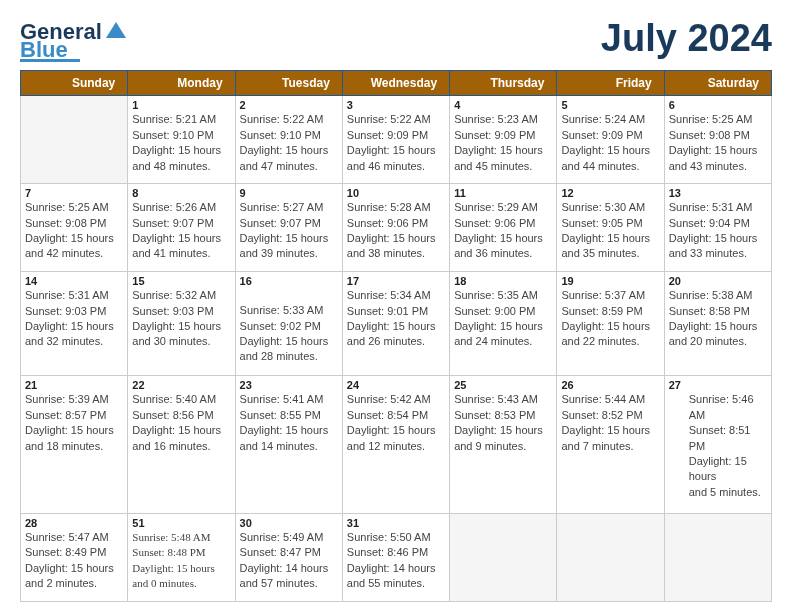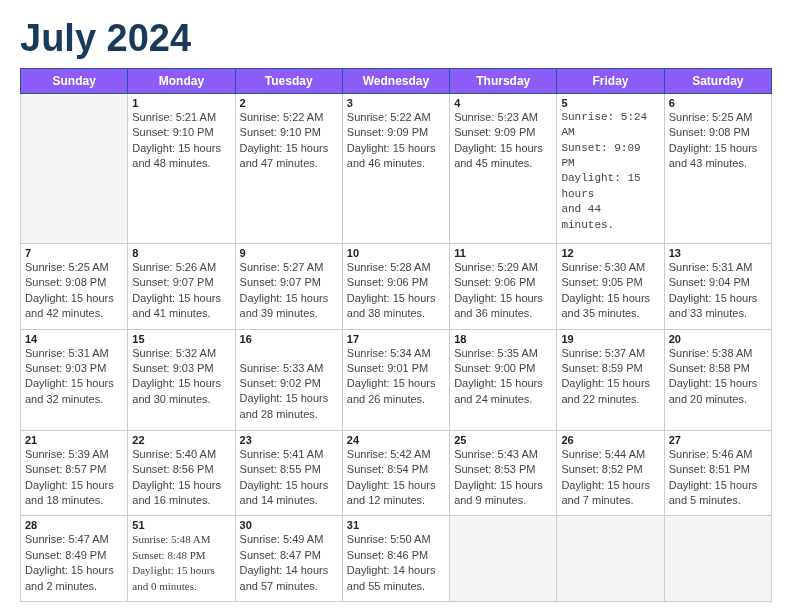--- a/index.html
+++ b/index.html
@@ -46,26 +46,26 @@
     .calendar-subtitle {
       font-size: 14px;
       color: #333;
     }
     .calendar {
       width: 100%;
       border-collapse: collapse;
       flex: 1;
     }
     .calendar th {
-      background: #8b5cf6;
+      background: #a16207;
       color: #fff;
       font-size: 12px;
       font-weight: bold;
       padding: 5px 12px;
-      text-align: center;
+      text-align: right;
       border: 1px solid #1a5a9a;
     }
     .calendar td {
       border: 1px solid #ccc;
       vertical-align: top;
       padding: 3px 4px;
       font-size: 9.5px;
       color: #333;
       width: 14.28%;
       background: #fff;
@@ -84,20 +84,30 @@
       font-size: 11px;
       color: #444;
       line-height: 1.4;
     }
   </style>
 </head>
 <body>
 
 <div class="page">
   <div class="header">
+    <div class="logo">
+      <div style="display:flex;align-items:center;">
+        <span style="font-size:22px;font-weight:bold;color:#1a3a5c;">General</span>
+        <svg width="28" height="28" viewBox="0 0 28 28">
+          <polygon points="14,4 24,20 4,20" fill="#3a8cc7"></polygon>
+        </svg>
+      </div>
+      <div style="font-size:22px;font-weight:bold;color:#3a8cc7;line-height:0.7;margin-top:-4px;">Blue</div>
+      <div class="logo-underline"></div>
+    </div>
     <div class="title-block">
       <div class="calendar-title">July 2024</div>
     </div>
   </div>
 
   <table class="calendar">
     <thead>
       <tr>
         <th>Sunday</th>
         <th>Monday</th>
@@ -134,21 +144,21 @@
           </td>
           <td>
             <span class="day-num">4</span>
             <div class="day-info" style="white-space: pre-line;">Sunrise: 5:23 AM
 Sunset: 9:09 PM
 Daylight: 15 hours
 and 45 minutes.</div>
           </td>
           <td>
             <span class="day-num">5</span>
-            <div class="day-info" style="white-space: pre-line; font-family: Liberation Mono, monospace;">Sunrise: 5:24 AM
+            <div class="day-info" style="white-space: pre-line;">Sunrise: 5:24 AM
 Sunset: 9:09 PM
 Daylight: 15 hours
 and 44 minutes.</div>
           </td>
           <td>
             <span class="day-num">6</span>
             <div class="day-info" style="white-space: pre-line;">Sunrise: 5:25 AM
 Sunset: 9:08 PM
 Daylight: 15 hours
 and 43 minutes.</div>
@@ -294,21 +304,21 @@
           </td>
           <td>
             <span class="day-num">26</span>
             <div class="day-info" style="white-space: pre-line;">Sunrise: 5:44 AM
 Sunset: 8:52 PM
 Daylight: 15 hours
 and 7 minutes.</div>
           </td>
           <td>
             <span class="day-num">27</span>
-            <div class="day-info" style="white-space: pre-line;">Sunrise: 5:46 AM
+            <div class="day-info" style="white-space: pre-line; margin-left: 20px;">Sunrise: 5:46 AM
 Sunset: 8:51 PM
 Daylight: 15 hours
 and 5 minutes.</div>
           </td>
         </tr>
         <tr>
           <td>
             <span class="day-num">28</span>
             <div class="day-info" style="white-space: pre-line;">Sunrise: 5:47 AM
 Sunset: 8:49 PM

